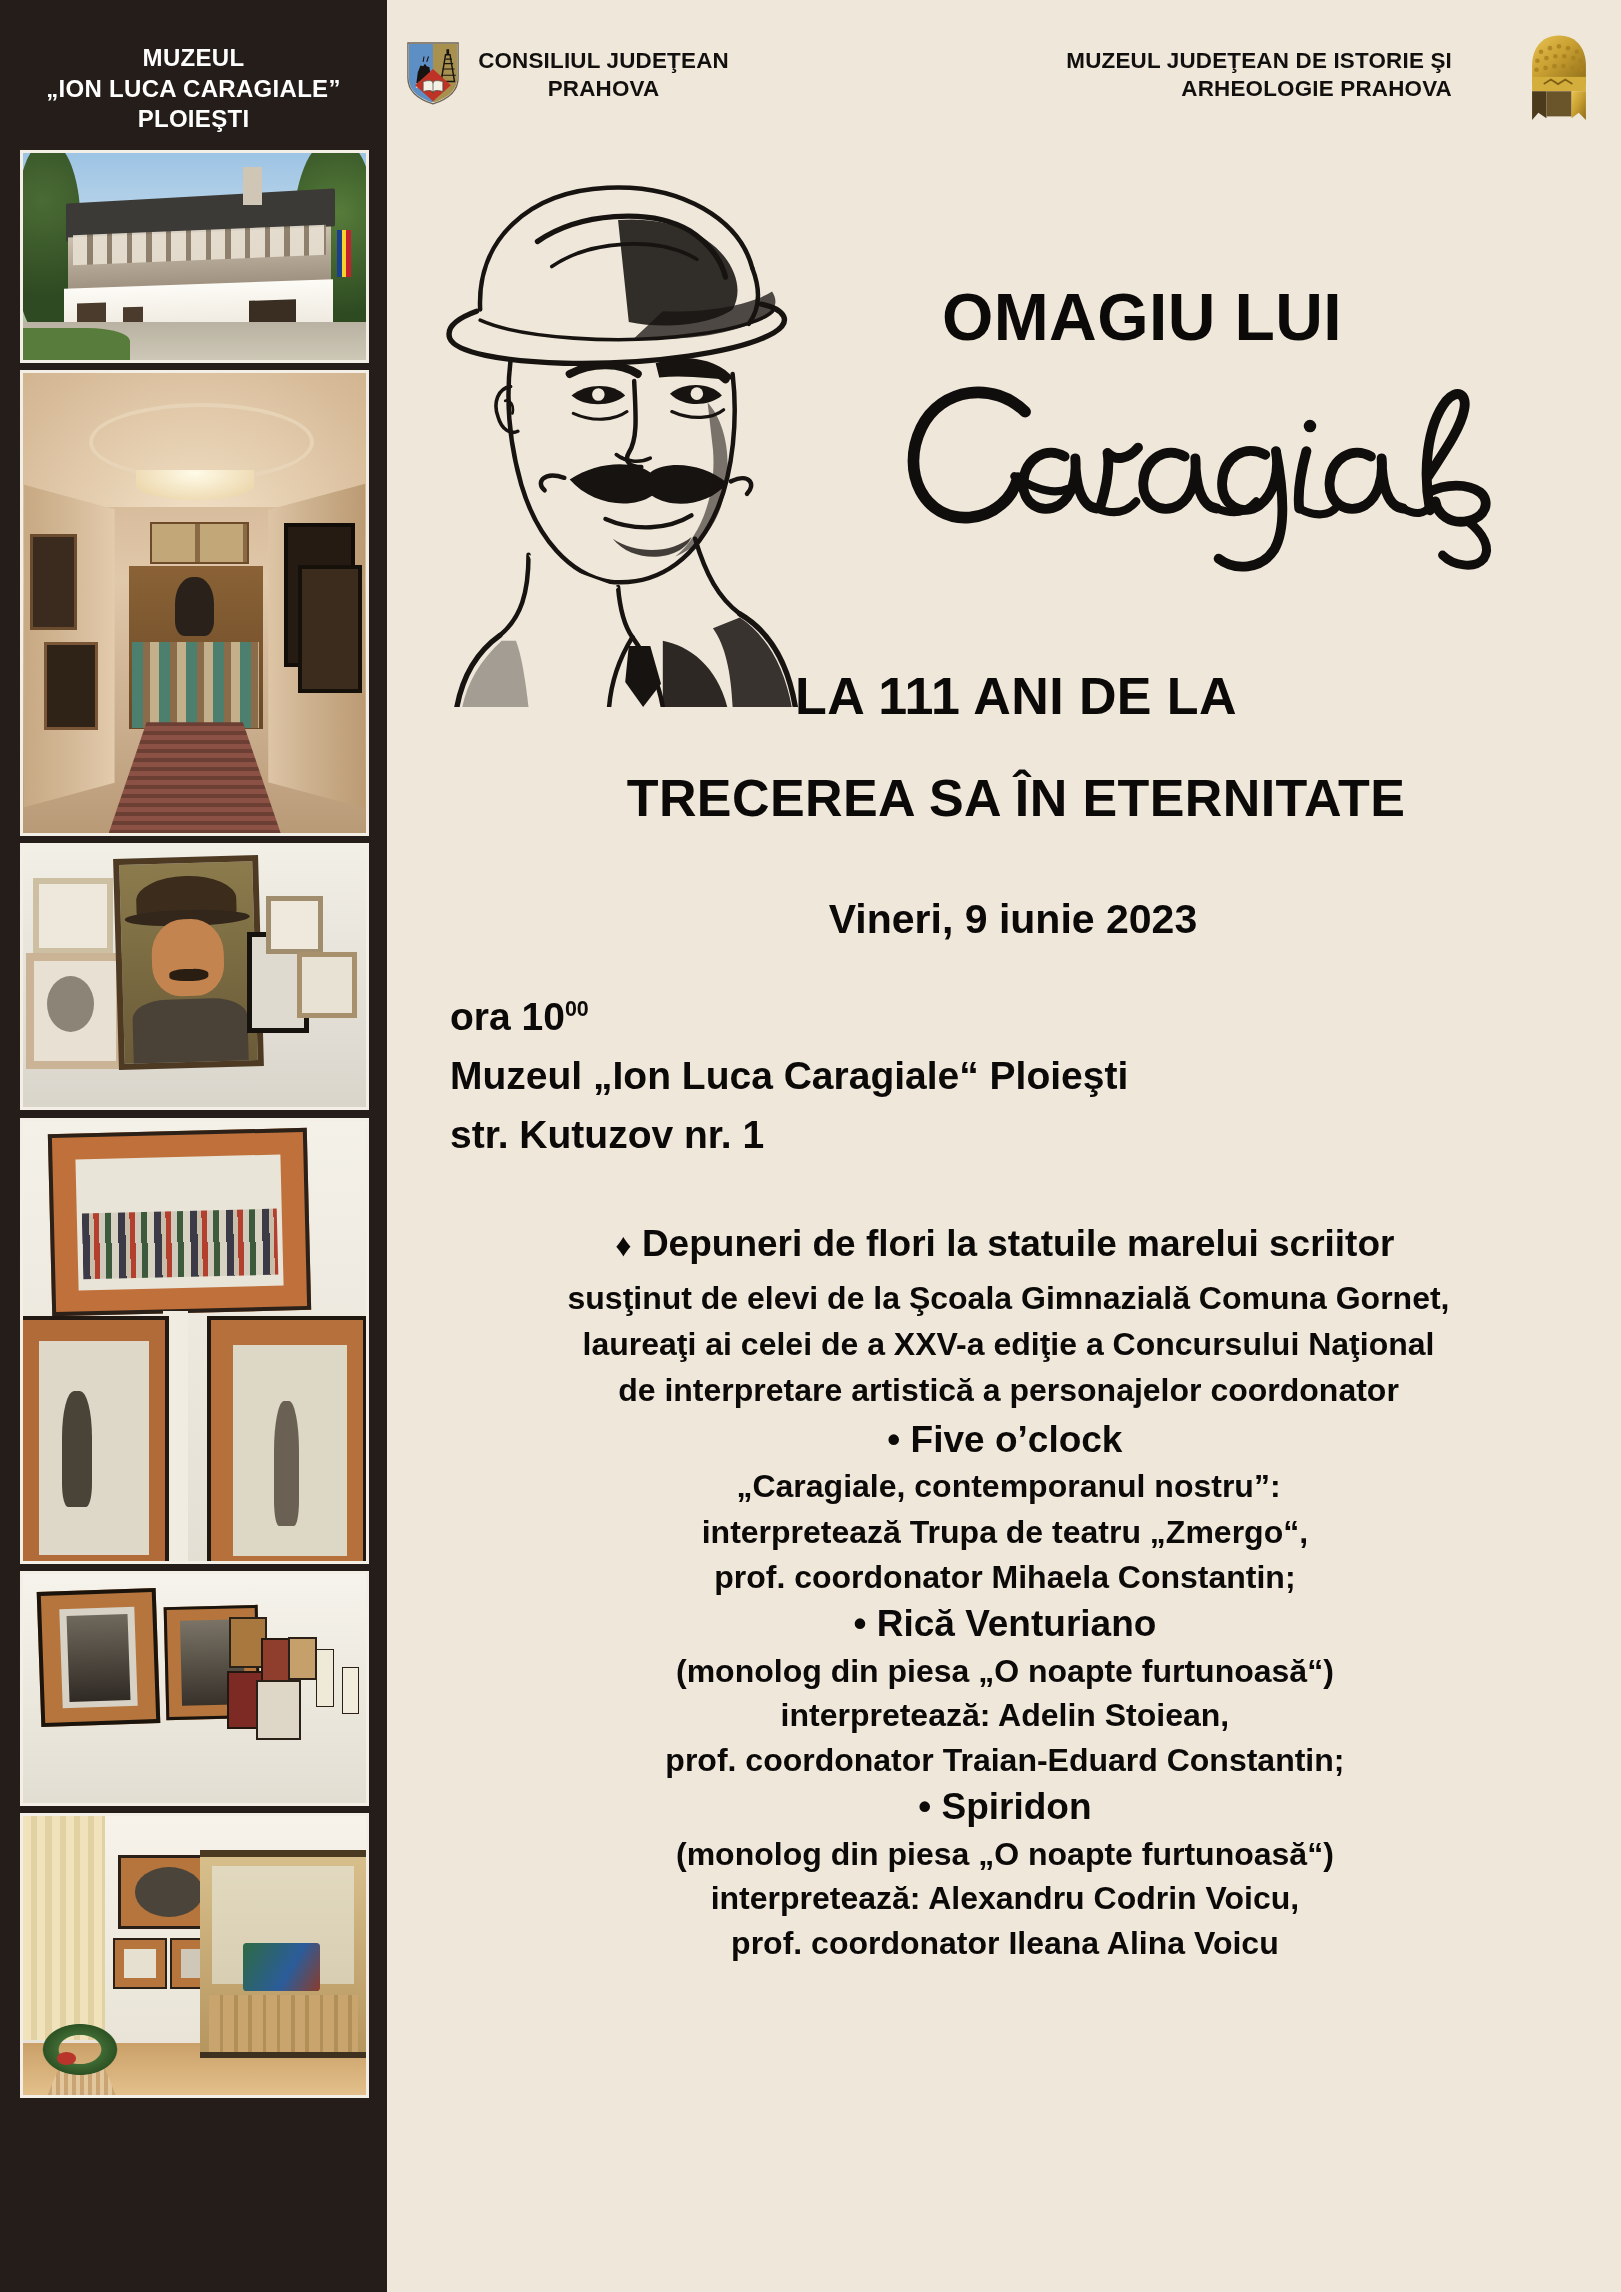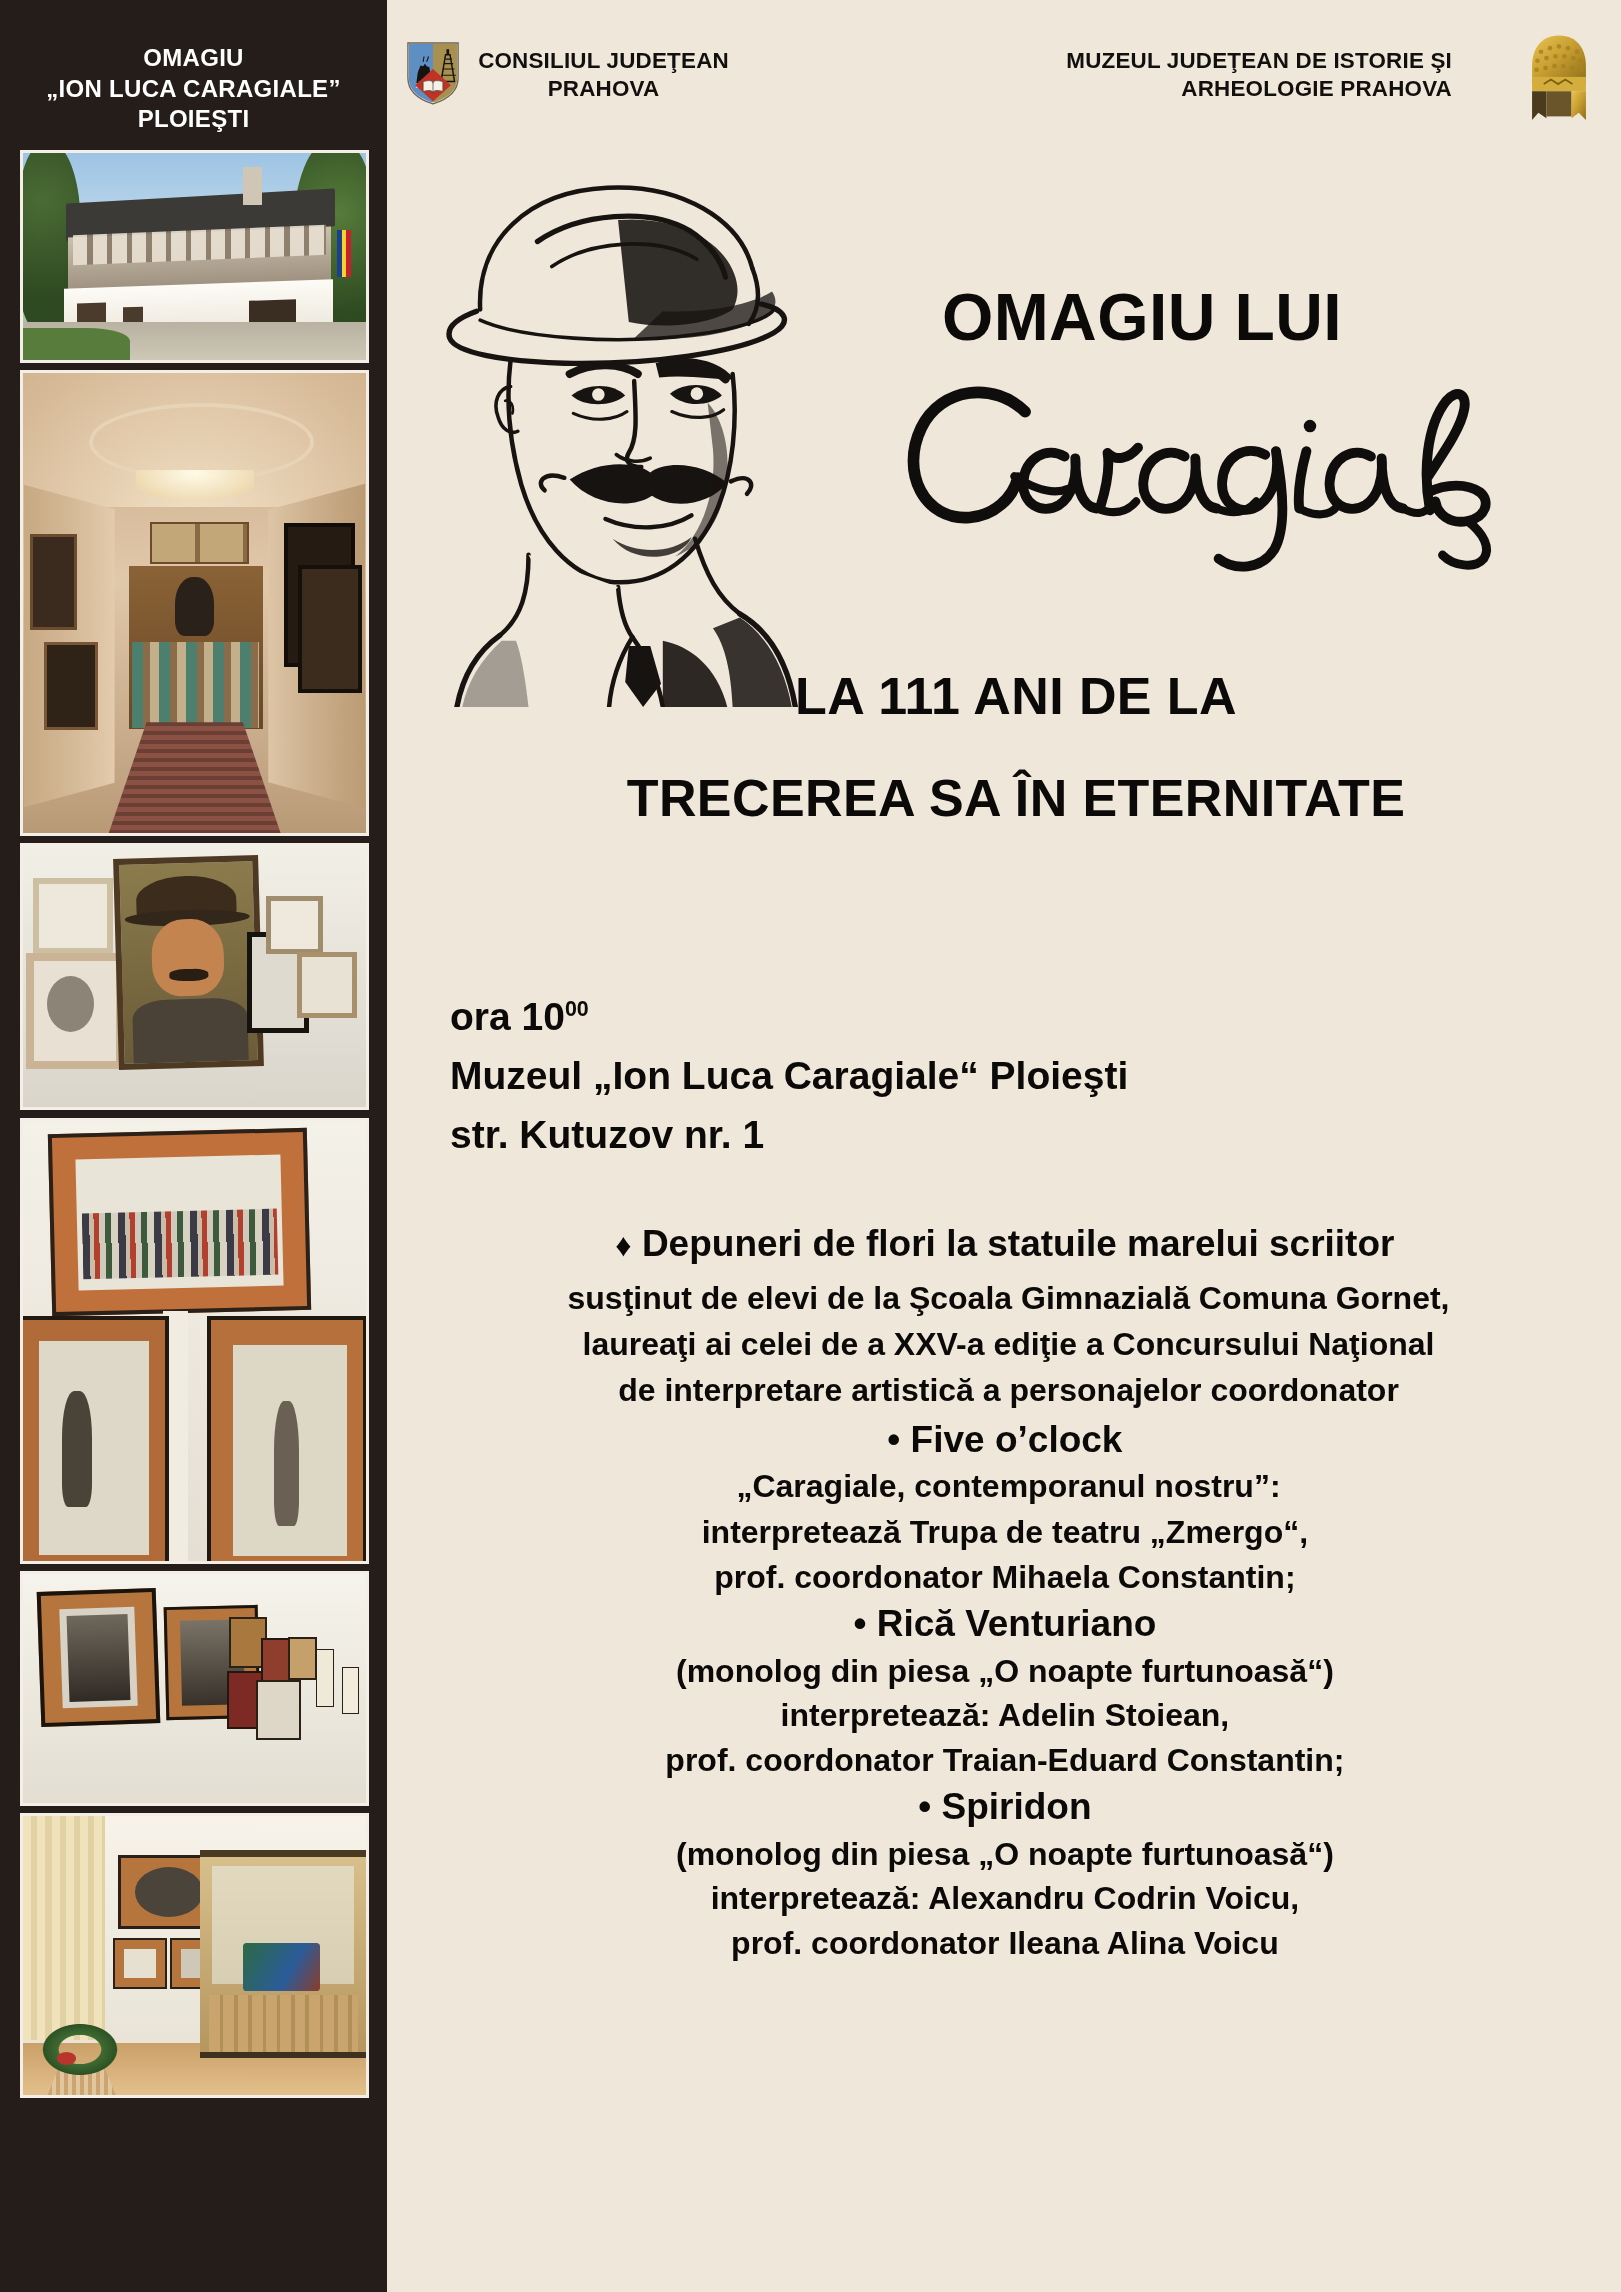--- a/index.html
+++ b/index.html
@@ -359,21 +359,21 @@
     text-align: center;
   }
 </style>
 </head>
 <body>
 
 <div class="poster">
 
   <div class="sidebar">
     <div class="sidebar-title">
-      <div>OMAGIU</div>
+      <div>MUZEUL</div>
       <div>„ION LUCA CARAGIALE”</div>
       <div>PLOIEŞTI</div>
     </div>
 
     <div class="sidebar-photos">
 
       <div class="photo ph1">
         <div class="sky"></div>
           <div class="tree-l"></div>
           <div class="tree-r"></div>
@@ -668,20 +668,21 @@
           <path d="M366 168 C386 176 400 172 410 160" stroke-width="9"></path>
           <path d="M458 168 C476 178 492 176 500 166" stroke-width="9"></path>
           <path d="M574 168 C588 176 598 174 604 166" stroke-width="9"></path>
         </g>
       </svg>
     </div>
 
     <div class="title-l2">LA 111 ANI DE LA</div>
     <div class="title-l3">TRECEREA SA ÎN ETERNITATE</div>
 
+    <div class="date-line">Vineri, 9 iunie 2023</div>
 
     <div class="venue">
       <div class="row hour"><span>ora 10</span><sup>00</sup></div>
       <div class="row">Muzeul „Ion Luca Caragiale“ Ploieşti</div>
       <div class="row">str. Kutuzov nr. 1</div>
     </div>
 
     <div class="program">
 
       <div class="prog-line bullet-big">

